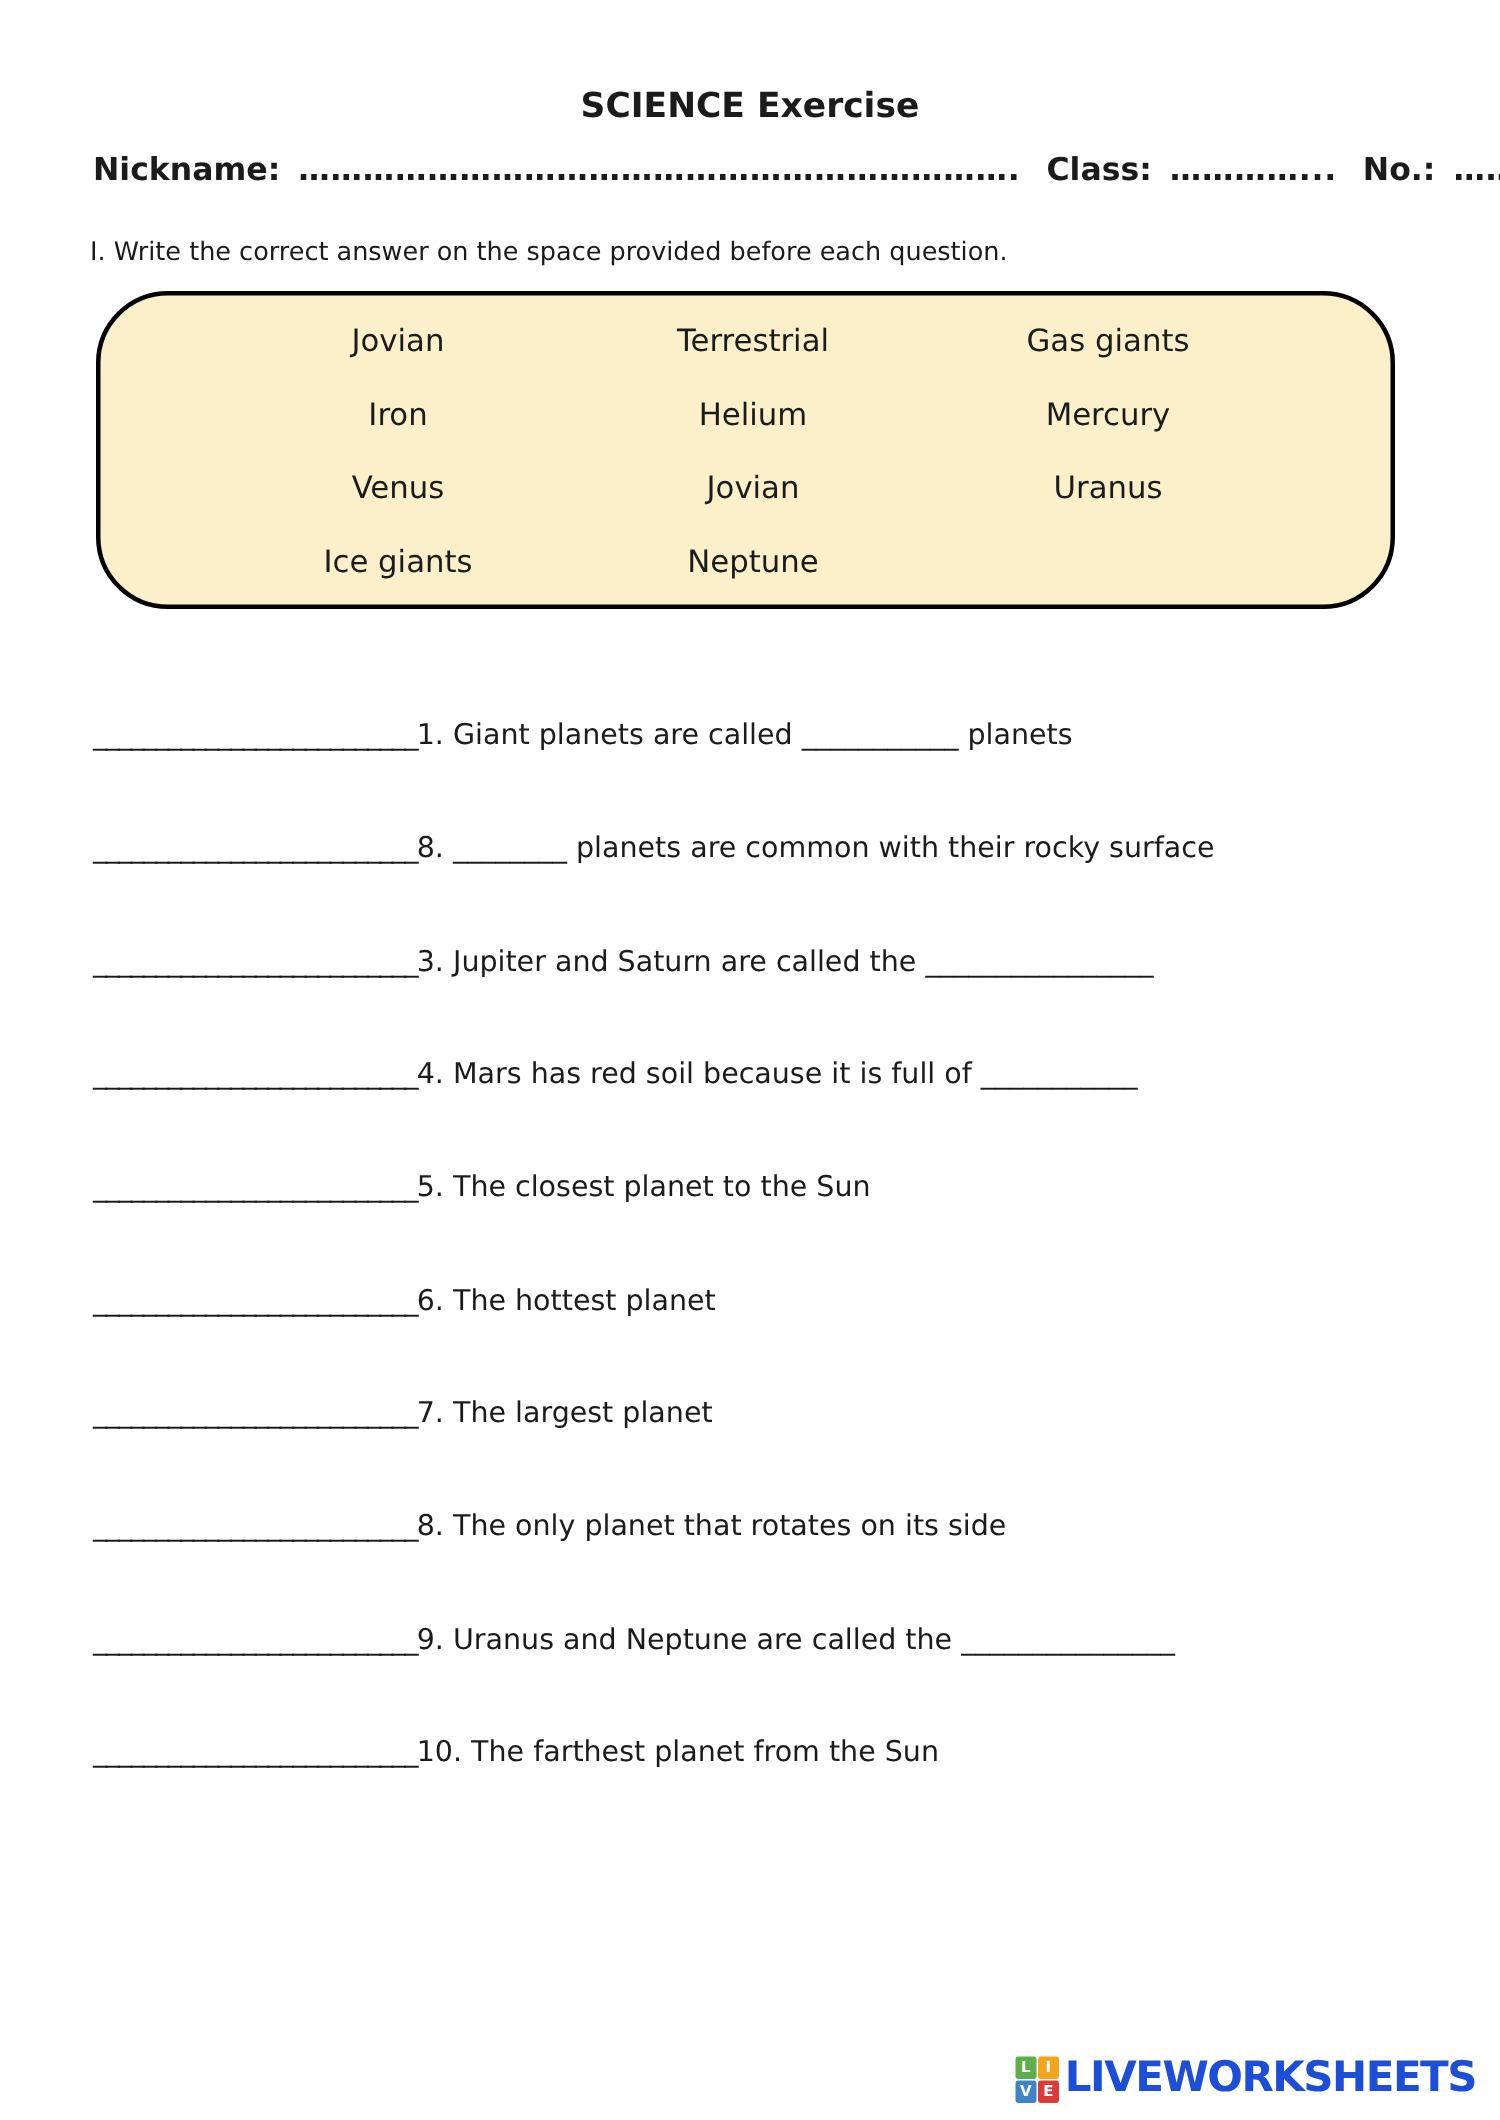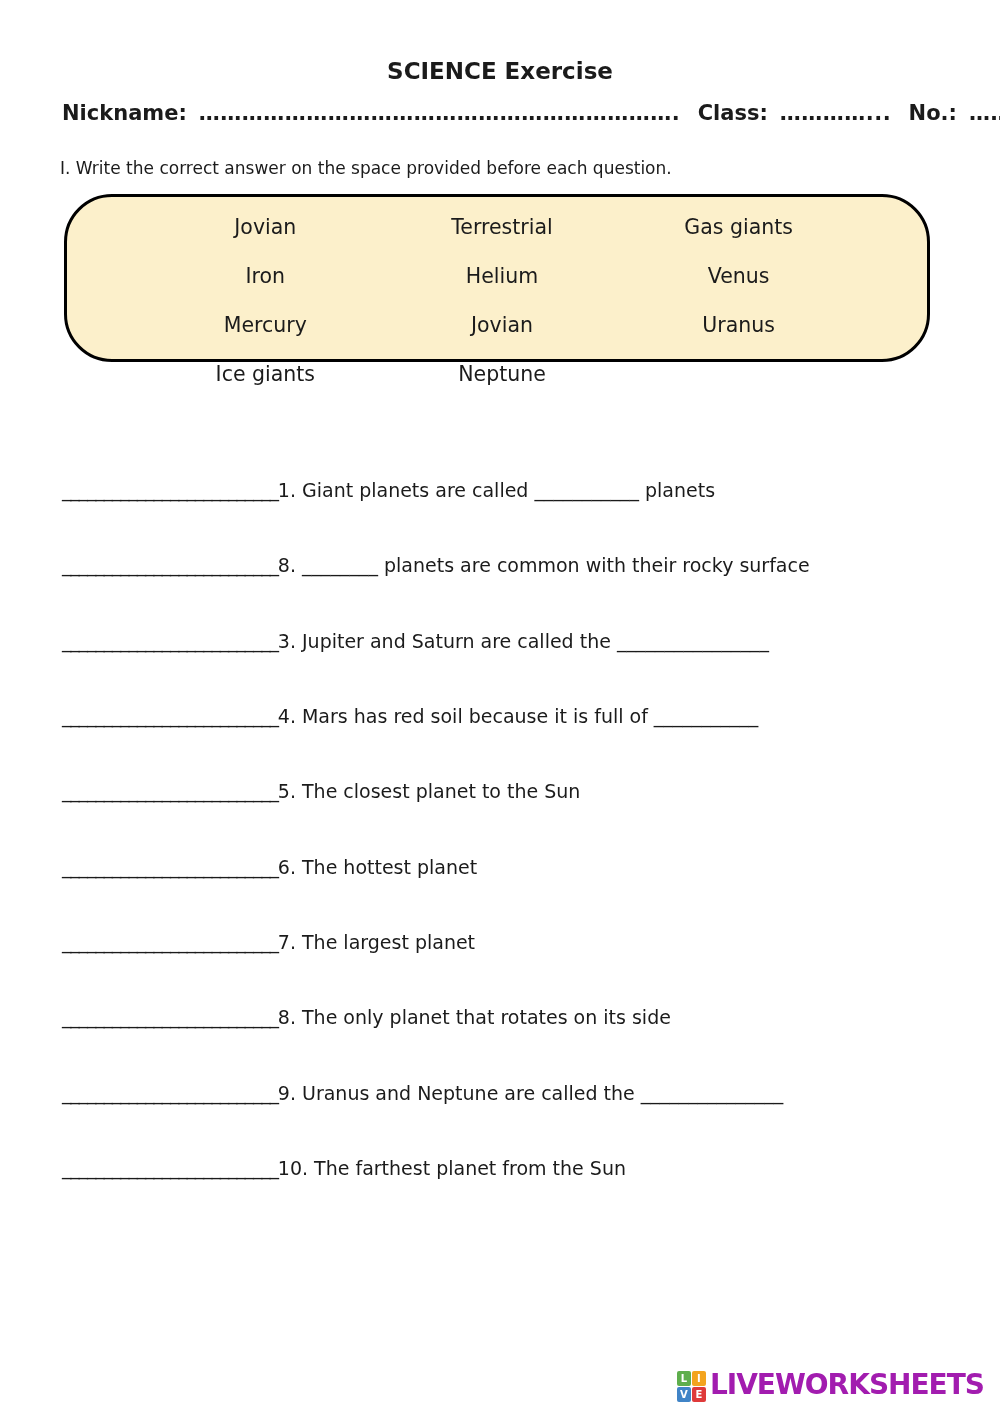--- a/index.html
+++ b/index.html
@@ -27,21 +27,21 @@
   .id-line .dots { font-weight:bold; letter-spacing:0.5px; margin-right:10px; }
 
   .instruction {
     position:absolute; top:158px; left:60px; width:920px;
     font-size:17px;
   }
 
   
   .word-bank {
     position:absolute; top:194px; left:64px;
-    width:866px; height:168px;
+    width:866px; height:212px;
     box-sizing:border-box;
     background:#FCF0CB;
     border:3px solid #000;
     border-radius:48px;
   }
   .word-grid {
     display:grid;
     grid-template-columns:1fr 1fr 1fr;
     row-gap:24px;
     padding:18px 70px 0 80px;
@@ -82,21 +82,21 @@
     font-size:10px; font-weight:bold;
     text-align:center; line-height:15px;
     border-radius:2px;
   }
   .tile-l { background:#5eae4c; }
   .tile-i { background:#f3a41e; }
   .tile-v { background:#4084c7; }
   .tile-e { background:#df3a3a; }
   .logo-text {
     font-size:28px; font-weight:800;
-    color:#a21caf;
+    color:#1d4ed8;
     letter-spacing:-1px;
     font-family:"DejaVu Sans", sans-serif;
   }
 </style>
 </head>
 <body>
 
 <div class="page">
 
   <div class="title">SCIENCE Exercise</div>
@@ -109,22 +109,22 @@
 
   <div class="instruction">I. Write the correct answer on the space provided before each question.</div>
 
   <div class="word-bank">
     <div class="word-grid">
       <span>Jovian</span>
       <span>Terrestrial</span>
       <span>Gas giants</span>
       <span>Iron</span>
       <span>Helium</span>
+      <span>Mercury</span>
       <span>Venus</span>
-      <span>Mercury</span>
       <span>Jovian</span>
       <span>Uranus</span>
       <span>Ice giants</span>
       <span>Neptune</span>
     </div>
   </div>
 
   <div class="questions">
     <div class="q-row"><span class="q-blank">__________________________</span><span class="q-text">1. Giant planets are called ___________ planets</span></div>
     <div class="q-row"><span class="q-blank">__________________________</span><span class="q-text">8. ________ planets are common with their rocky surface</span></div>

